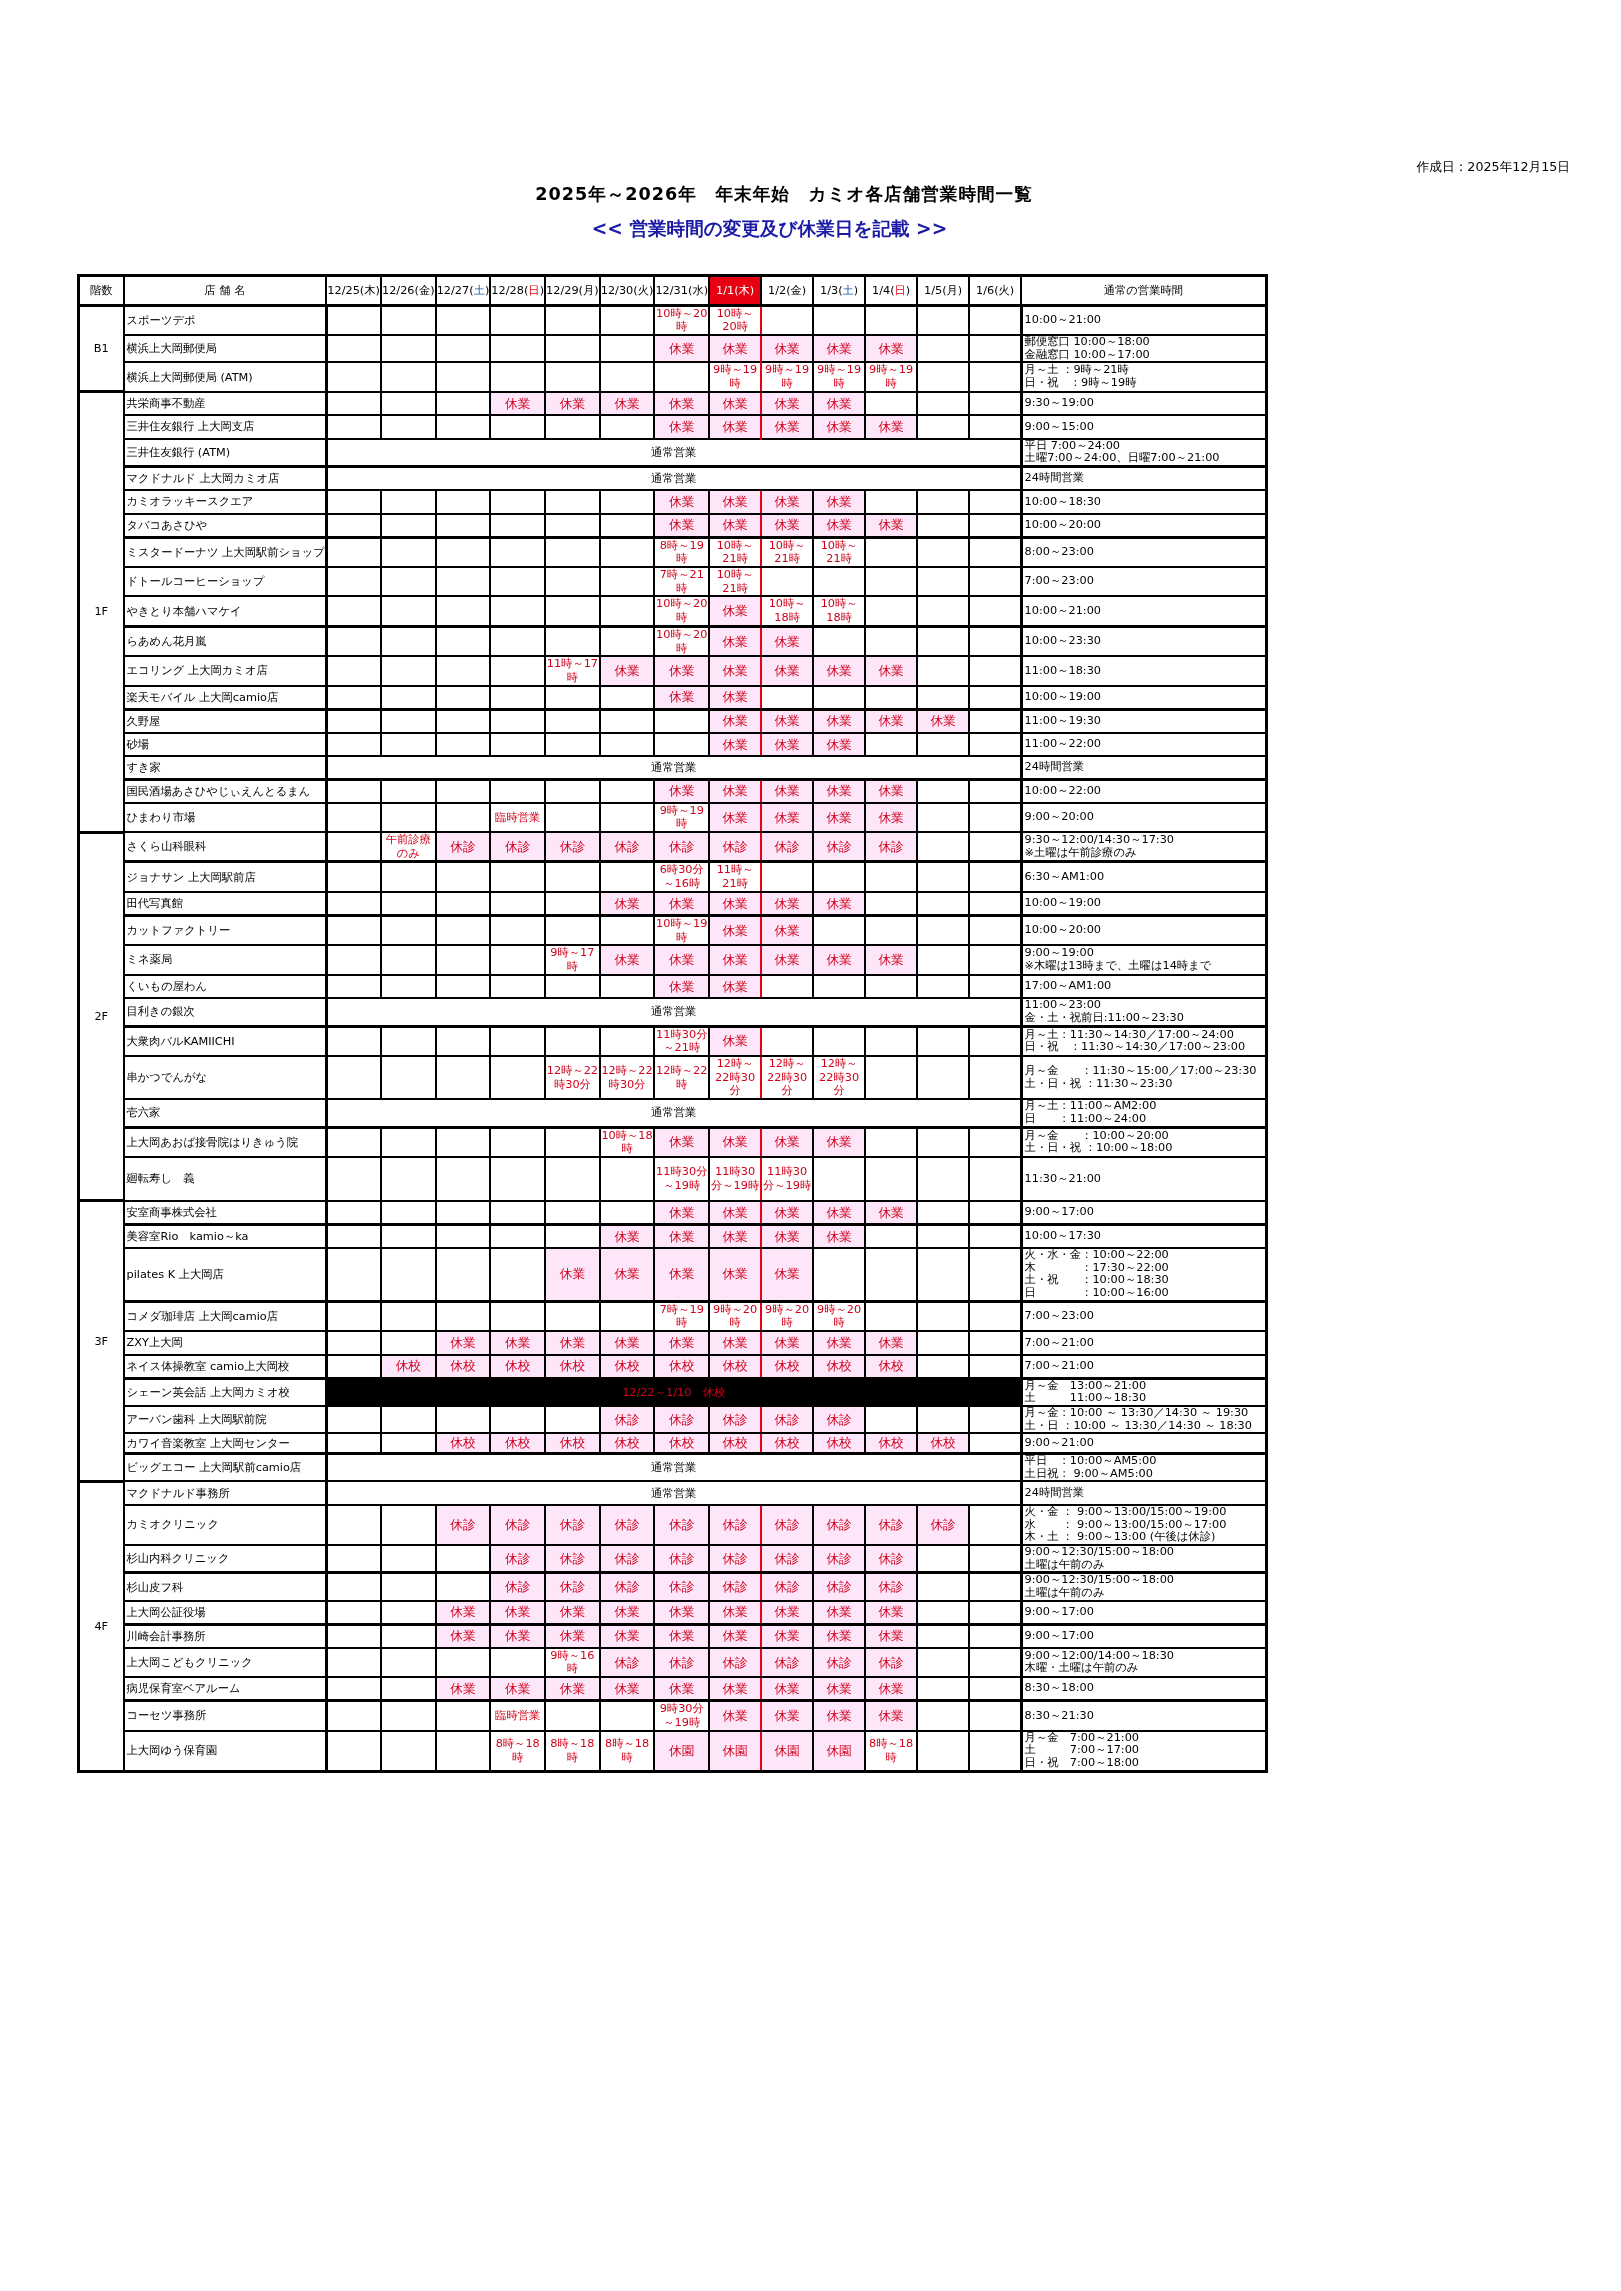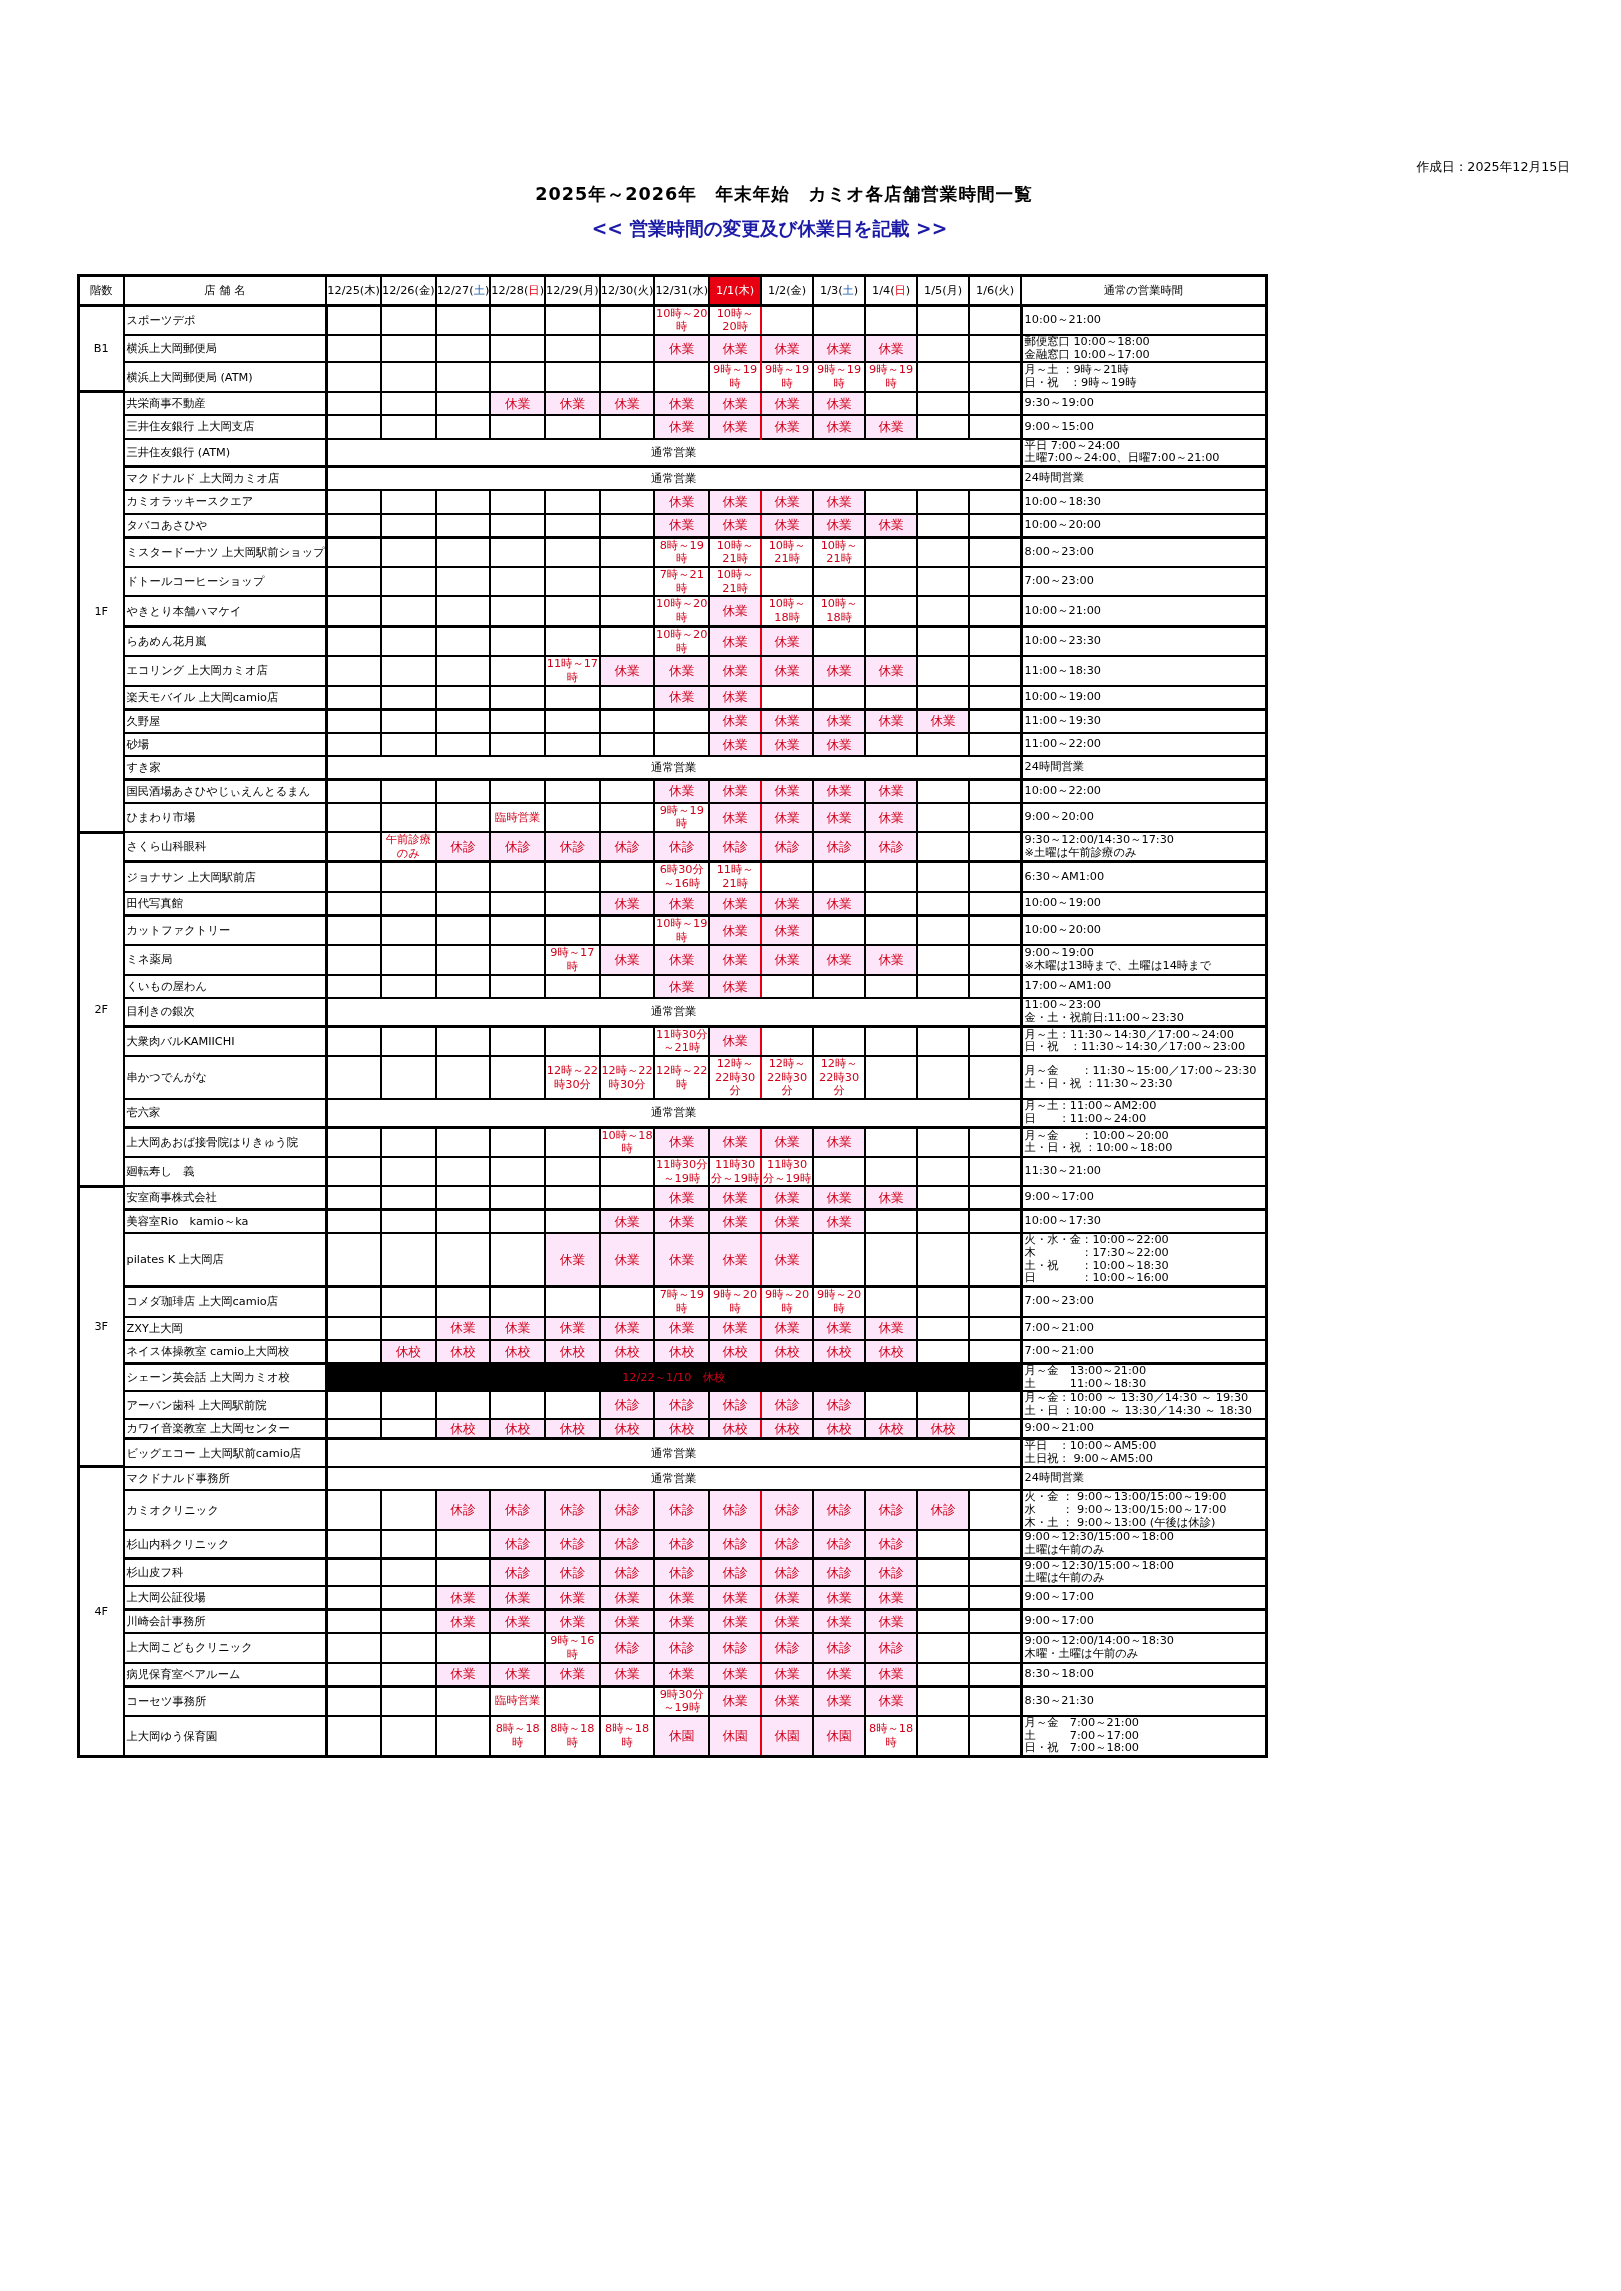--- a/index.html
+++ b/index.html
@@ -544,21 +544,21 @@
         <td class="day c">休業</td>
         <td class="day today-col c">休業</td>
         <td class="day c">休業</td>
         <td class="day c">休業</td>
         <td class="day"></td>
         <td class="day"></td>
         <td class="day"></td>
         <td class="normal">月～金　　：10:00～20:00
 土・日・祝 ：10:00～18:00</td>
       </tr>
-      <tr style="height: 29px;">
+      <tr style="height: 44px;">
         <td class="name">廻転寿し　義</td>
         <td class="day"></td>
         <td class="day"></td>
         <td class="day"></td>
         <td class="day"></td>
         <td class="day"></td>
         <td class="day"></td>
         <td class="day">11時30分～19時</td>
         <td class="day today-col">11時30分～19時</td>
         <td class="day">11時30分～19時</td>

